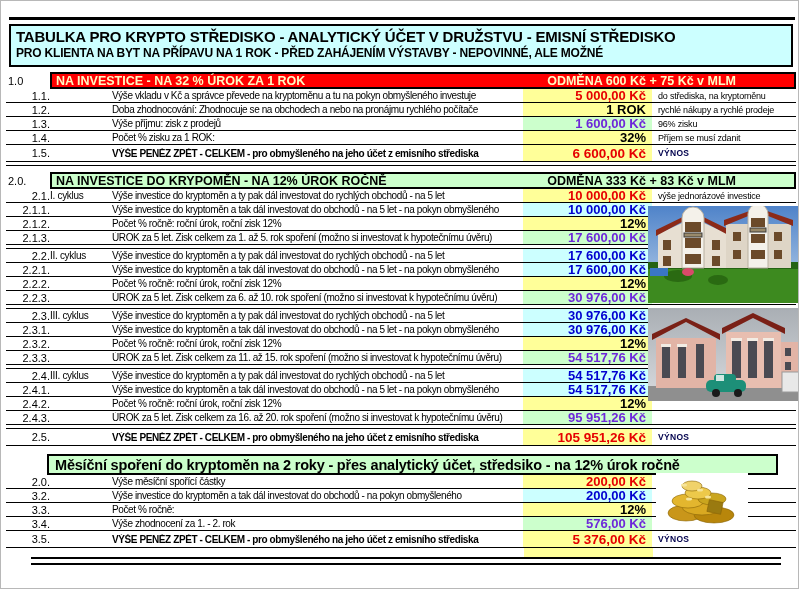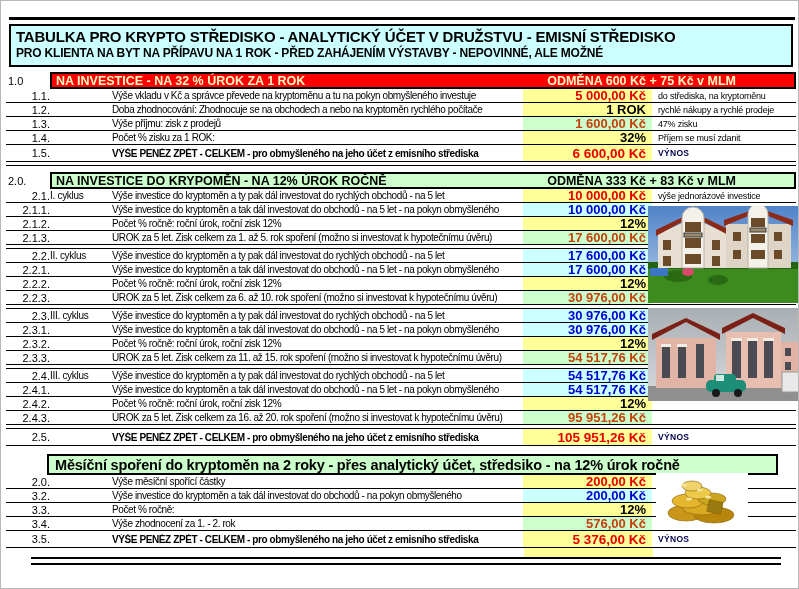--- a/index.html
+++ b/index.html
@@ -23,21 +23,21 @@
          align-items:center;justify-content:flex-end;}
   .big .c-val{font-size:13.5px;}
   .c-note{width:138px;flex:none;font-size:9px;letter-spacing:-0.2px;padding-left:6px;
           white-space:nowrap;overflow:hidden;}
   .c-note.vynos{font-weight:bold;font-size:8.5px;color:#00004d;letter-spacing:0.3px;}
   .bg-yellow{background:#ffff99;}
   .bg-blue{background:#ccffff;}
   .bg-green{background:#ccffcc;}
   .fg-red{color:#e60000;}
   .fg-blue{color:#0000d0;}
-  .fg-green{color:#c2410c;}
+  .fg-green{color:#6d28d9;}
   .fg-black{color:#000;}
 
   .hrow{display:flex;align-items:stretch;height:17px;box-sizing:border-box;}
   .h-num{width:42px;flex:none;font-size:11px;padding-left:2px;display:flex;align-items:center;}
   .h-bar{flex:1;display:flex;justify-content:space-between;align-items:center;
          border:2px solid #000;box-sizing:border-box;padding:0 4px;font-weight:bold;
          font-size:12.5px;white-space:nowrap;}
   .h-red{background:#ff0000;color:#fef9c3;}
   .h-grn{background:#ccffcc;color:#000;}
   .h-reward{margin-right:54px;}
@@ -82,30 +82,30 @@
       <div class="row">
         <div class="c-num">1.1.</div>
         <div class="c-cyc"></div>
         <div class="c-desc">Výše vkladu v Kč a správce převede na kryptoměnu a tu na pokyn obmyšleného investuje</div>
         <div class="c-val bg-yellow fg-red">5 000,00 Kč</div>
         <div class="c-note">do střediska, na kryptoměnu</div>
       </div>
       <div class="row">
         <div class="c-num">1.2.</div>
         <div class="c-cyc"></div>
-        <div class="c-desc">Doba zhodnocování: Zhodnocuje se na obchodech a nebo na kryptoměn rychlého počítače</div>
+        <div class="c-desc">Doba zhodnocování: Zhodnocuje se na obchodech a nebo na pronájmu rychlého počítače</div>
         <div class="c-val bg-yellow fg-black">1 ROK</div>
         <div class="c-note">rychlé nákupy a rychlé prodeje</div>
       </div>
       <div class="row">
         <div class="c-num">1.3.</div>
         <div class="c-cyc"></div>
         <div class="c-desc">Výše příjmu: zisk z prodejů</div>
         <div class="c-val bg-green fg-green">1 600,00 Kč</div>
-        <div class="c-note">47% zisku</div>
+        <div class="c-note">96% zisku</div>
       </div>
       <div class="row">
         <div class="c-num">1.4.</div>
         <div class="c-cyc"></div>
         <div class="c-desc">Počet % zisku za 1 ROK:</div>
         <div class="c-val bg-yellow fg-black">32%</div>
         <div class="c-note">Příjem se musí zdanit</div>
       </div>
       <div class="row big">
         <div class="c-num">1.5.</div>

